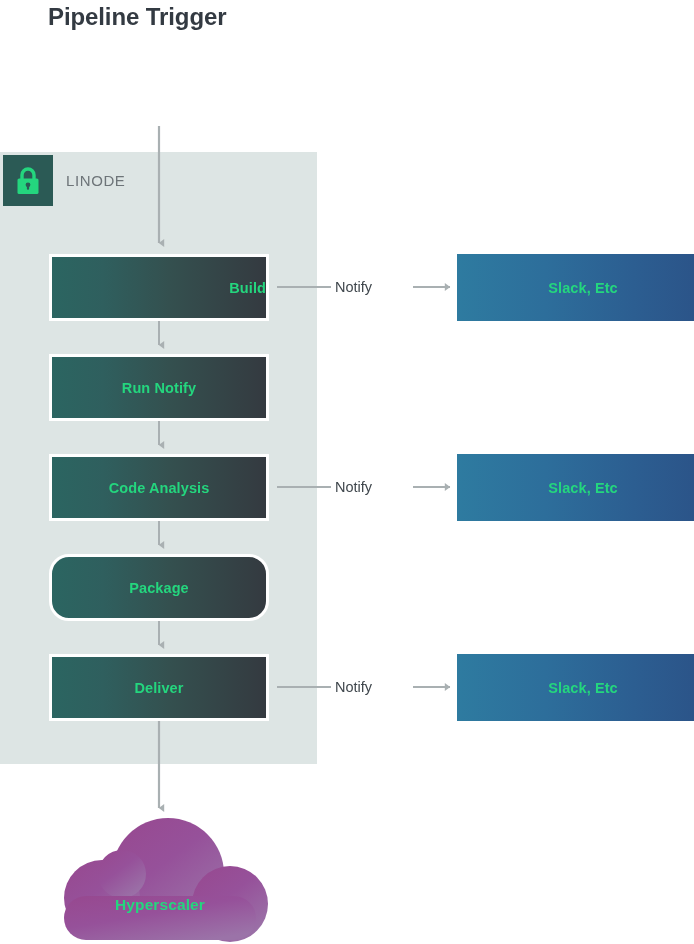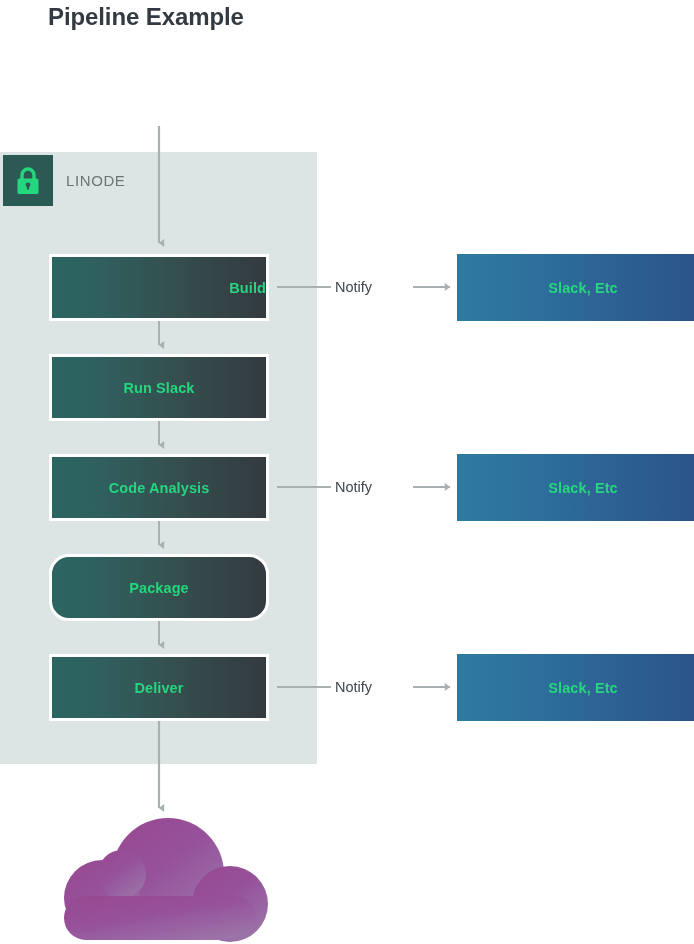--- a/index.html
+++ b/index.html
@@ -154,21 +154,21 @@
     color: #24d67e;
     letter-spacing: 0.1px;
     white-space: nowrap;
   }
 </style>
 </head>
 <body>
 
 <div id="diagram">
 
-  <div class="page-title">Pipeline Example</div>
+  <div class="page-title">Pipeline Trigger</div>
 
   <div class="linode-zone"></div>
 
   <div class="linode-badge">
     <span class="lock-icon">
       <svg width="26" height="30" viewBox="0 0 26 30" aria-hidden="true">
         <path d="M7 13 V9 a6 6 0 0 1 12 0 v4" fill="none" stroke="#24d67e" stroke-width="3.4"></path>
         <rect x="2.5" y="12.5" width="21" height="15.5" rx="1.6" fill="#24d67e"></rect>
         <circle cx="13" cy="18.8" r="2.4" fill="#2b5a55"></circle>
         <rect x="11.9" y="18.8" width="2.2" height="5" rx="1.0" fill="#2b5a55"></rect>
@@ -177,21 +177,21 @@
   </div>
 
   <div class="linode-label">LINODE</div>
 
 
   <div class="stage framed" style="left:49px; top:254px; width:220px; height:67px;justify-content:flex-end;">
     <span class="stage-label">Build</span>
   </div>
 
   <div class="stage framed" style="left:49px; top:354px; width:220px; height:67px;">
-    <span class="stage-label">Run Slack</span>
+    <span class="stage-label">Run Notify</span>
   </div>
 
   <div class="stage framed" style="left:49px; top:454px; width:220px; height:67px;">
     <span class="stage-label">Code Analysis</span>
   </div>
 
   <div class="stage framed" style="left:49px; top:554px; width:220px; height:67px;border-radius:20px;">
     <span class="stage-label">Package</span>
   </div>
 
@@ -257,15 +257,16 @@
         </linearGradient>
       </defs>
       <g fill="url(#cloudGrad)">
         <circle cx="120" cy="56" r="56"></circle>
         <circle cx="54" cy="80" r="38"></circle>
         <circle cx="182" cy="86" r="38"></circle>
         <circle cx="74" cy="56" r="24"></circle>
         <rect x="16" y="78" width="192" height="44" rx="22"></rect>
       </g>
     </svg>
+    <div class="cloud-label">Hyperscaler</div>
   </div>
 
 </div>
 
 </body></html>

